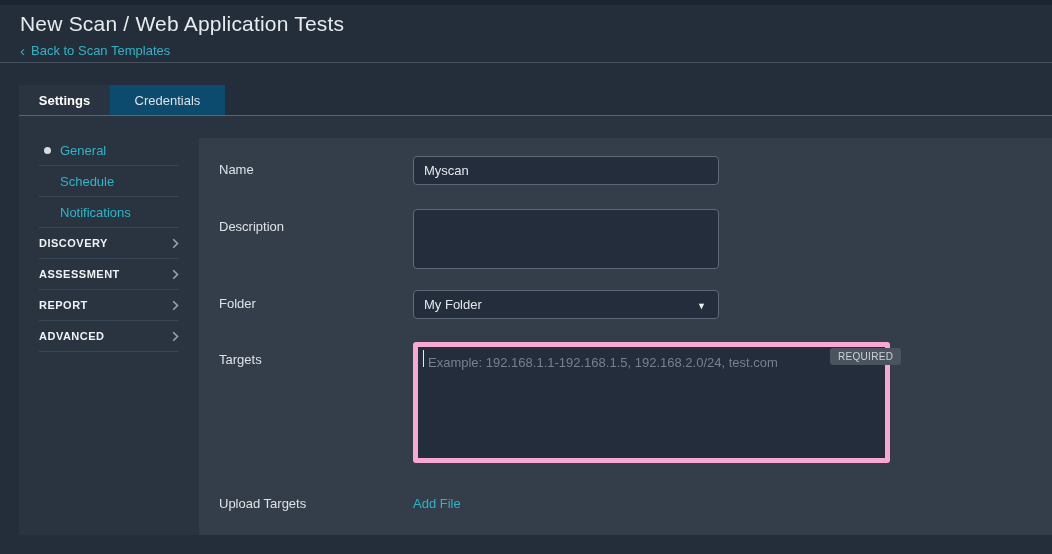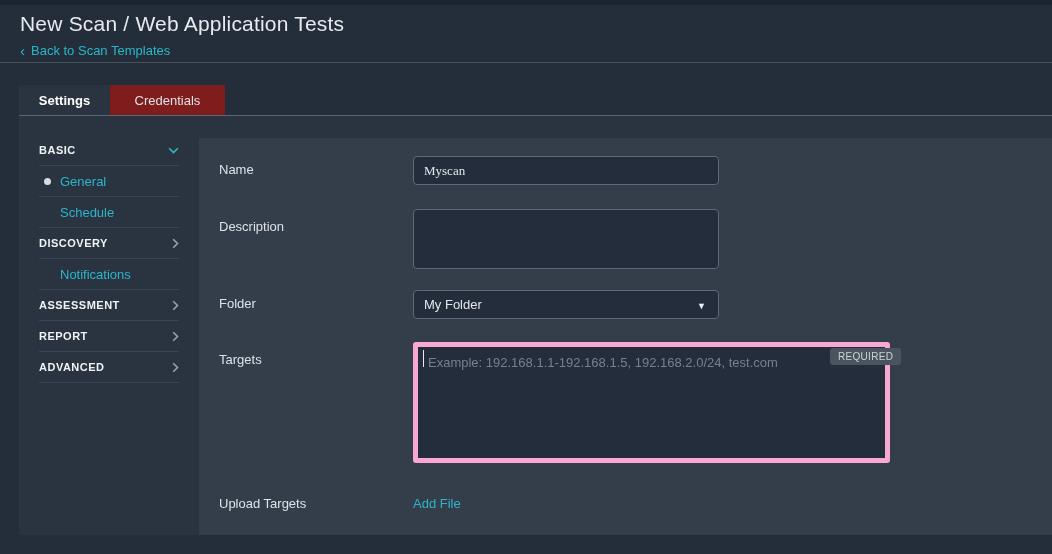--- a/index.html
+++ b/index.html
@@ -18,21 +18,21 @@
   .back-link {
     position:absolute; left:20px; top:43px; font-size:13px; color:#2cb5c9;
     text-decoration:none; cursor:pointer; display:flex; align-items:center; gap:6px;
   }
   .back-chevron { font-size:15px; line-height:13px; }
   .header-divider { position:absolute; top:62px; left:0; width:100%; height:1px; background:#46515f; }
   
   .tabs { position:absolute; top:85px; left:19px; height:22px; display:flex; }
   .tab {
     height:30px; display:flex; align-items:center; justify-content:center; gap:8px;
-    font-size:13px; color:#dce1e7; background:#7f1d1d; cursor:pointer;
+    font-size:13px; color:#dce1e7; background:#0c4a6e; cursor:pointer;
   }
   .tab-settings { width:91px; }
   .tab-credentials { width:115px; }
   .tab-plugins { width:96px; }
   .tab.active { background:#2a3440; color:#ffffff; font-weight:bold; }
   .eye-icon { display:inline-flex; margin-top:1px; }
   
   .panel {
     position:absolute; top:115px; left:19px; width:1033px; height:420px;
     background:#2a3440; border-top:1px solid #5a6573;
@@ -54,21 +54,21 @@
   
   .formbox {
     position:absolute; left:180px; top:22px; right:0; bottom:0; background:#343e4b;
   }
   .form-label { position:absolute; left:20px; font-size:13px; color:#dde2e8; }
   .text-input, .textarea, .select {
     position:absolute; left:214px; width:306px; background:#232d3b;
     border:1px solid #5e6876; border-radius:4px; color:#e3e7eb;
     font-size:13px; font-family:"Liberation Sans", sans-serif;
   }
-  .text-input { height:29px; padding:0 10px;font-family:Liberation Serif, serif; }
+  .text-input { height:29px; padding:0 10px; }
   .textarea { resize:none; padding:6px 10px; }
   .select {
     height:29px; display:flex; align-items:center; padding:0 10px; cursor:pointer;
   }
   .select-caret { position:absolute; right:12px; top:10px; font-size:9px; color:#eef1f4; }
   .targets-textarea {
     position:absolute; left:214px; width:477px; height:121px;
     background:#232d3b; border:5px solid #f9a8d4; border-radius:3px;
     color:#e3e7eb; font-size:13px; padding:8px 0 8px 10px; resize:none;
     font-family:"Liberation Sans", sans-serif;
@@ -107,49 +107,41 @@
       <span>Credentials</span>
     </div>
   </div>
 
   <div class="panel-left-edge"></div>
 
   <div class="panel">
 
     <aside class="sidebar">
 
-      <div class="side-row">
-        <span class="side-section-label">BASIC</span>
-        <span class="side-chevron">
-          <svg width="11" height="7" viewBox="0 0 11 7">
-              <path d="M1.2 1.2l4.3 4.3 4.3-4.3" stroke="#2cb5c9" stroke-width="1.6" fill="none"></path>
-            </svg>
-        </span>
-      </div>
 
       <div class="side-row">
         <span class="side-bullet"></span>
         <span class="side-item-label">General</span>
       </div>
 
       <div class="side-row">
         <span class="side-item-label">Schedule</span>
       </div>
 
       <div class="side-row">
+        <span class="side-item-label">Notifications</span>
+      </div>
+
+      <div class="side-row">
         <span class="side-section-label">DISCOVERY</span>
         <span class="side-chevron">
           <svg width="7" height="11" viewBox="0 0 7 11">
               <path d="M1.2 1.2l4.3 4.3-4.3 4.3" stroke="#98a2b0" stroke-width="1.6" fill="none"></path>
             </svg>
         </span>
-      </div>
-
-      <div class="side-row">
-        <span class="side-item-label">Notifications</span>
       </div>
 
       <div class="side-row">
         <span class="side-section-label">ASSESSMENT</span>
         <span class="side-chevron">
           <svg width="7" height="11" viewBox="0 0 7 11">
               <path d="M1.2 1.2l4.3 4.3-4.3 4.3" stroke="#98a2b0" stroke-width="1.6" fill="none"></path>
             </svg>
         </span>
       </div>

